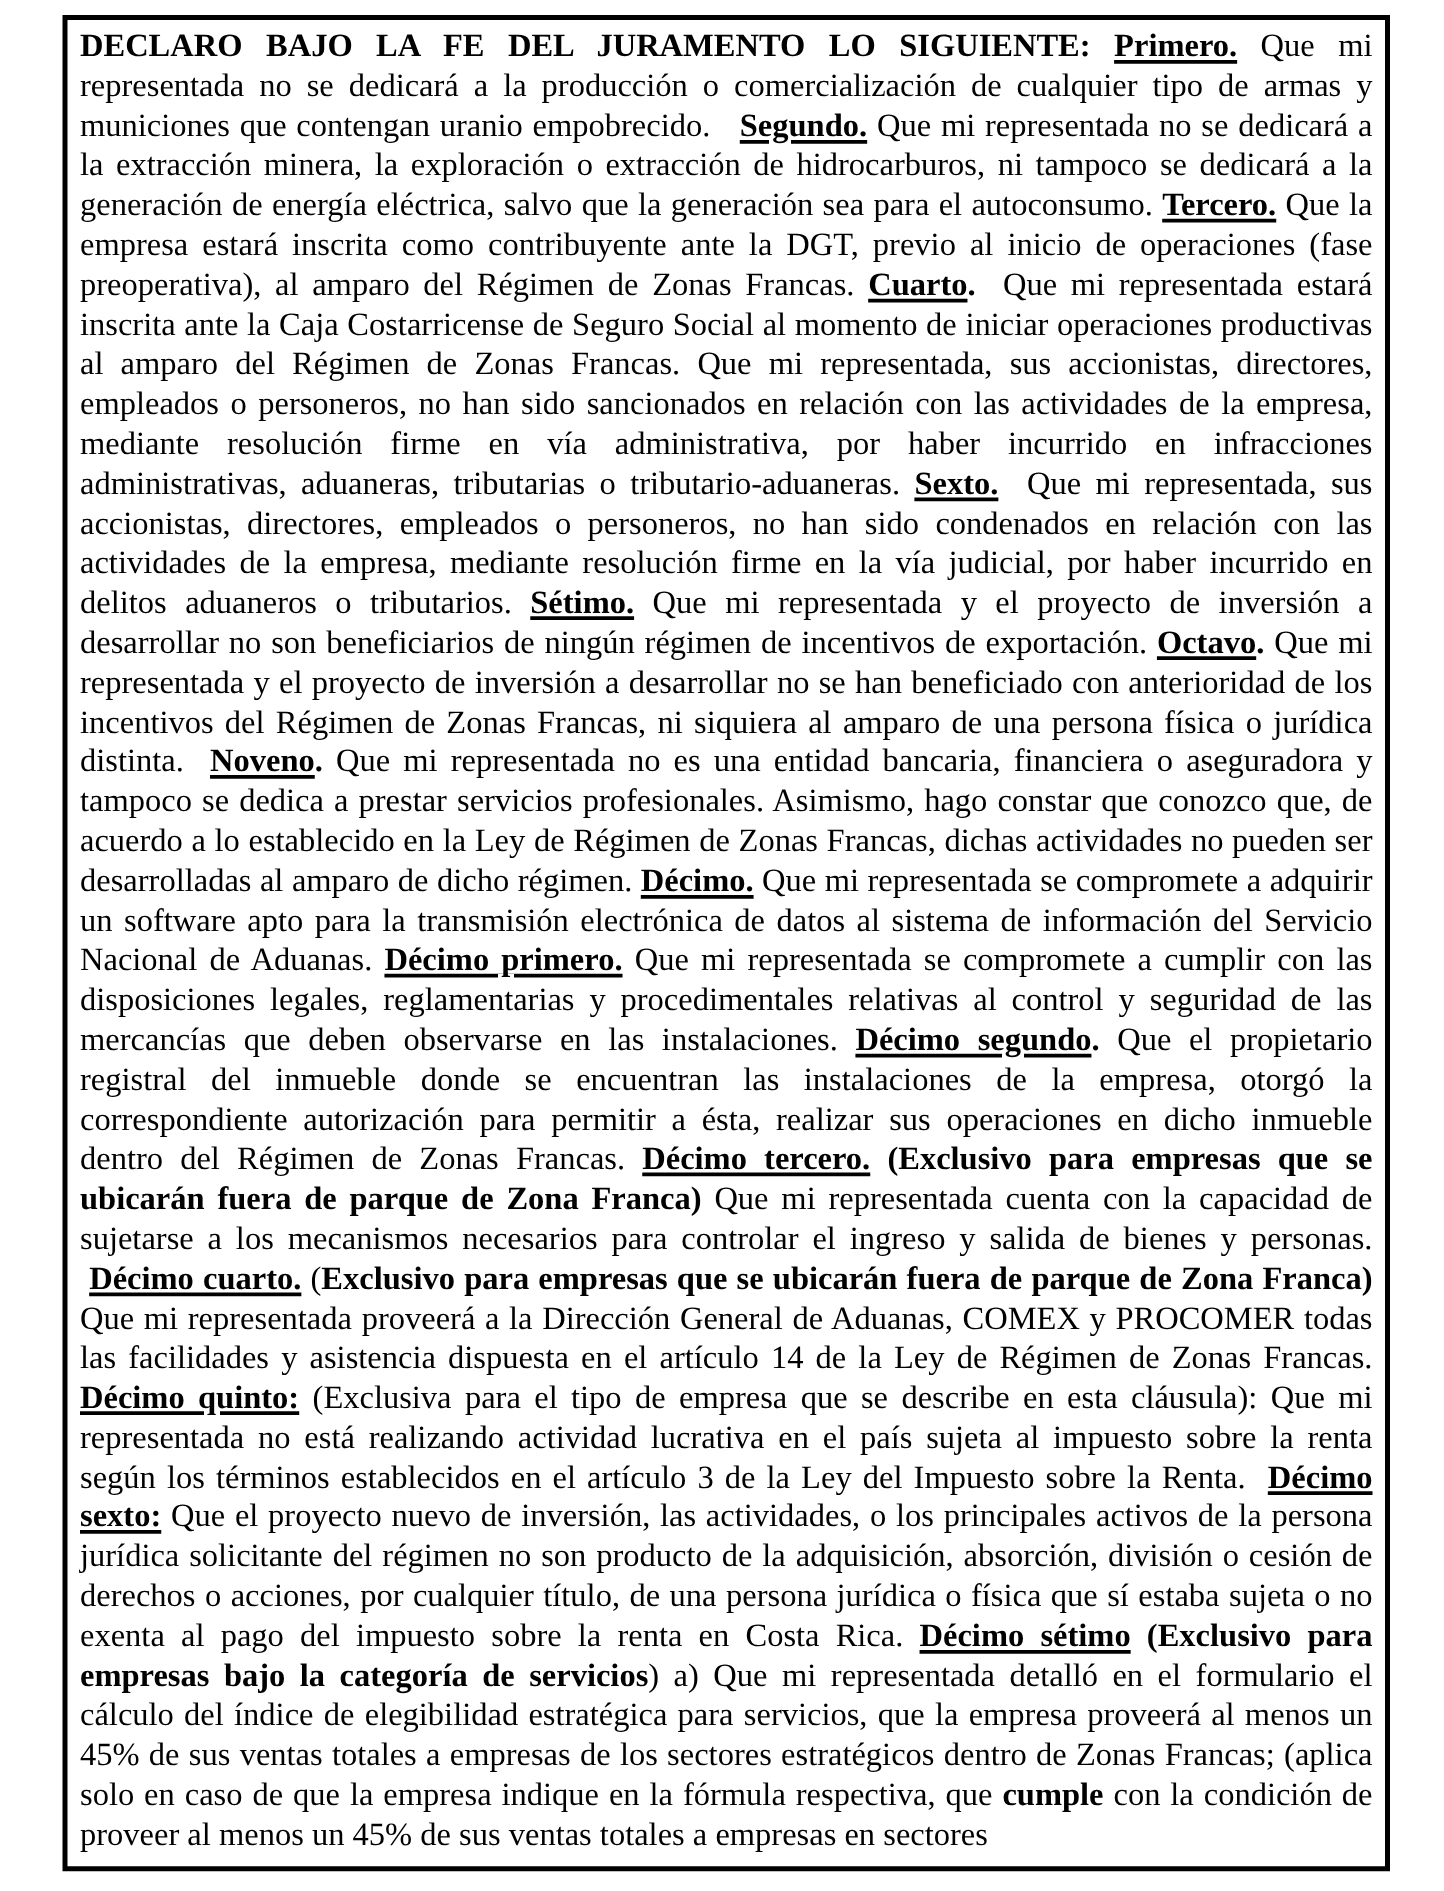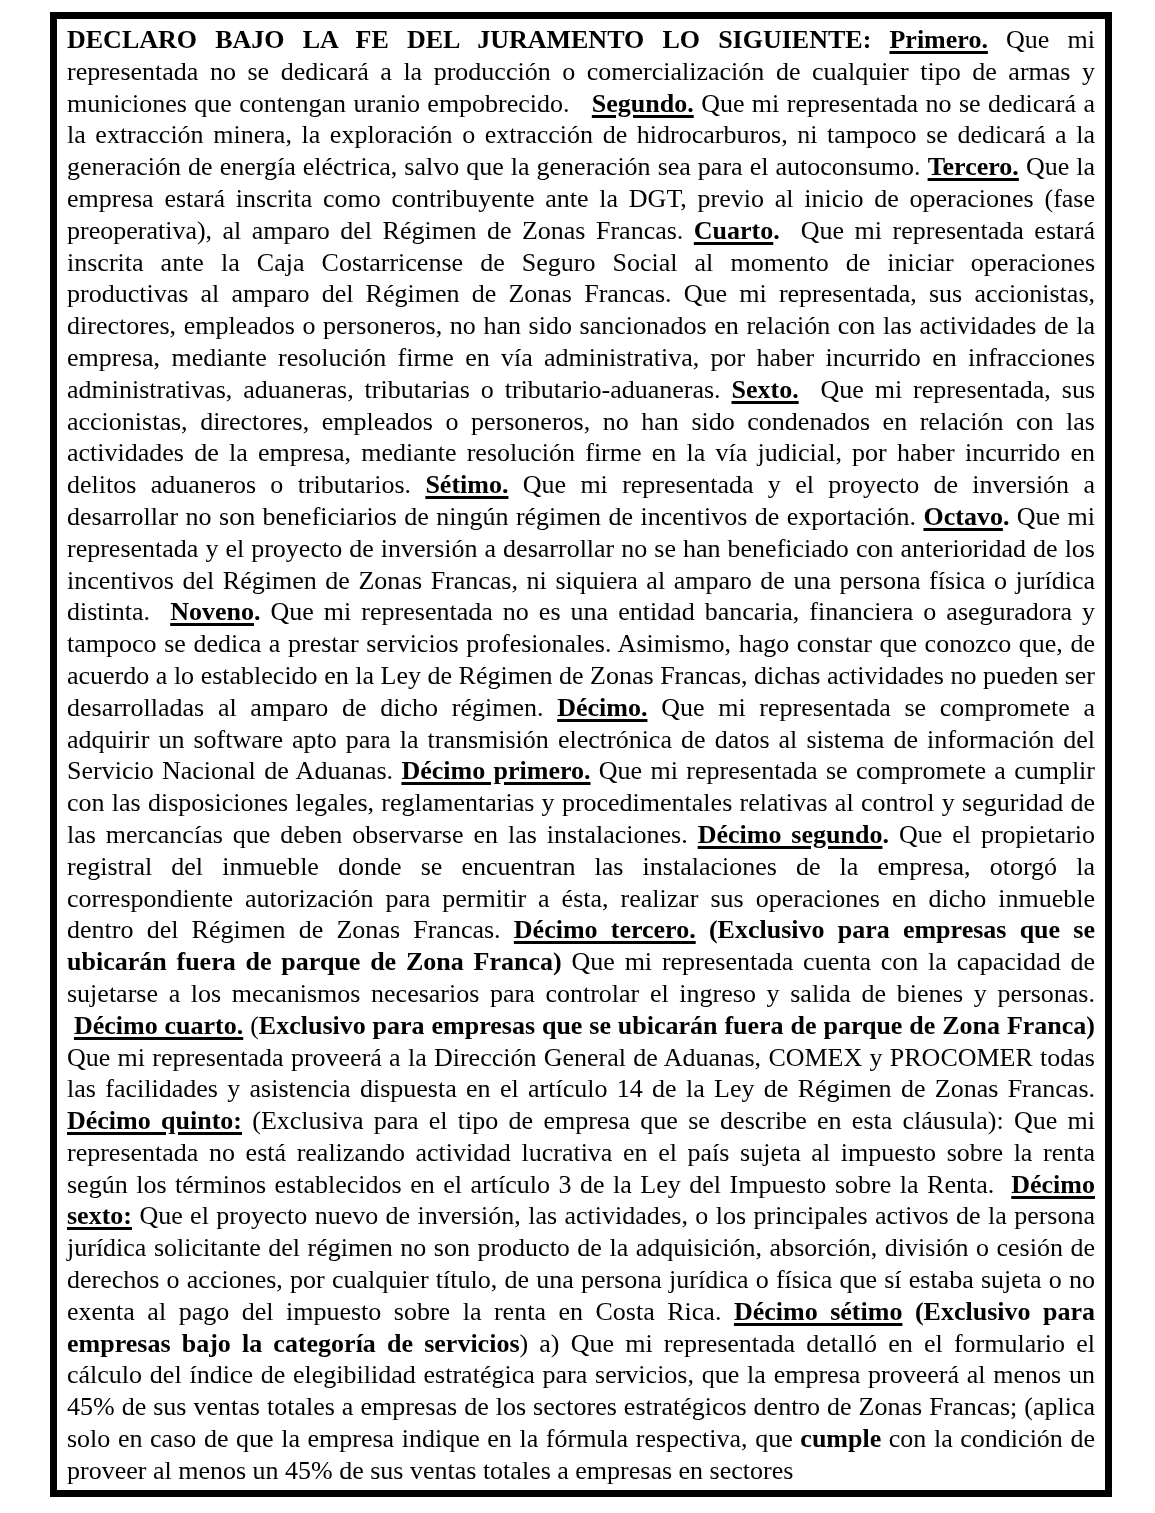--- a/index.html
+++ b/index.html
@@ -10,21 +10,21 @@
     position: relative;
     font-family: "Liberation Serif", "DejaVu Serif", serif;
     overflow: hidden;
   }
   .doc-border {
     position: absolute;
     left: 50px;
     top: 12px;
     width: 1062px;
     height: 1485px;
-    border: 7px solid #a21caf;
+    border: 4px solid #a21caf;
     padding: 5px 10px 6px 10px;
     background: #ffffff;
     overflow: hidden;
   }
   .doc-paragraph {
     font-size: 26px;
     line-height: 31.8px;
     text-align: justify;
     color: #000000;
     letter-spacing: 0;

